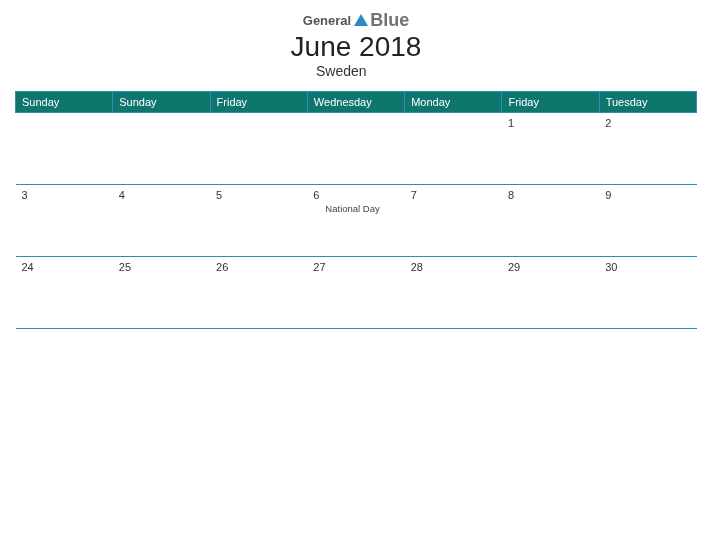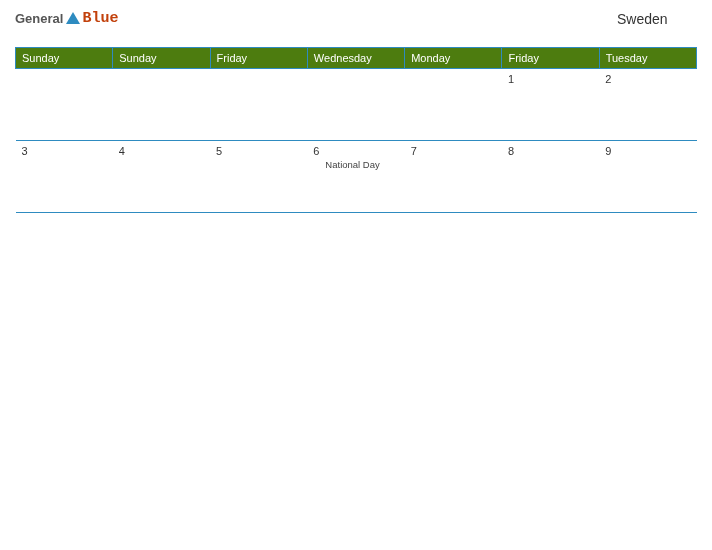--- a/index.html
+++ b/index.html
@@ -16,41 +16,42 @@
       height: 550px;
       background: #fff;
       padding: 10px 15px 10px 15px;
     }
 
     
     .header {
       display: flex;
       align-items: center;
       justify-content: space-between;
-      margin-bottom: 20px;
+      margin-bottom: 12px;
+      flex-direction: column;
     }
 
     .logo {
       display: flex;
       align-items: center;
       gap: 2px;
     }
 
     .logo-general {
       font-size: 13px;
       font-weight: bold;
       color: #555;
       font-family: Arial, sans-serif;
     }
 
     .logo-blue {
-      font-size: 15px;
+      font-size: 18px;
       font-weight: bold;
-      color: #c2410c;
-      font-family: Liberation Mono, monospace;
+      color: #737373;
+      font-family: Liberation Sans, sans-serif;
     }
 
     .logo-triangle {
       width: 0;
       height: 0;
       border-left: 7px solid transparent;
       border-right: 7px solid transparent;
       border-bottom: 12px solid #2e8bc0;
       margin-left: 1px;
       margin-bottom: 2px;
@@ -70,21 +71,21 @@
       min-width: 80px;
     }
 
     
     .calendar {
       width: 100%;
       border-collapse: collapse;
     }
 
     .calendar thead tr th {
-      background: #4d7c0f;
+      background: #0f766e;
       color: #fff;
       font-size: 11px;
       font-weight: normal;
       padding: 4px 6px;
       text-align: left;
       border: 1px solid #2e8bc0;
     }
 
     .calendar tbody tr {
       border-bottom: 1.5px solid #2e8bc0;
@@ -120,20 +121,21 @@
 <body>
 
 <div class="page">
 
   <div class="header">
     <div class="logo">
       <span class="logo-general">General</span>
       <div class="logo-triangle"></div>
       <span class="logo-blue">Blue</span>
     </div>
+    <div class="title">June 2018</div>
     <div class="country">Sweden</div>
   </div>
 
   <table class="calendar">
     <thead>
       <tr>
         <th>Sunday</th>
         <th>Sunday</th>
         <th>Friday</th>
         <th>Wednesday</th>
@@ -173,15 +175,38 @@
           <td>
             <span class="day-num">7</span>
           </td>
           <td>
             <span class="day-num">8</span>
           </td>
           <td>
             <span class="day-num">9</span>
           </td>
         </tr>
+        <tr>
+          <td>
+            <span class="day-num">24</span>
+          </td>
+          <td>
+            <span class="day-num">25</span>
+          </td>
+          <td>
+            <span class="day-num">26</span>
+          </td>
+          <td>
+            <span class="day-num">27</span>
+          </td>
+          <td>
+            <span class="day-num">28</span>
+          </td>
+          <td>
+            <span class="day-num">29</span>
+          </td>
+          <td>
+            <span class="day-num">30</span>
+          </td>
+        </tr>
       </tbody>
   </table>
 </div>
 
 </body></html>

